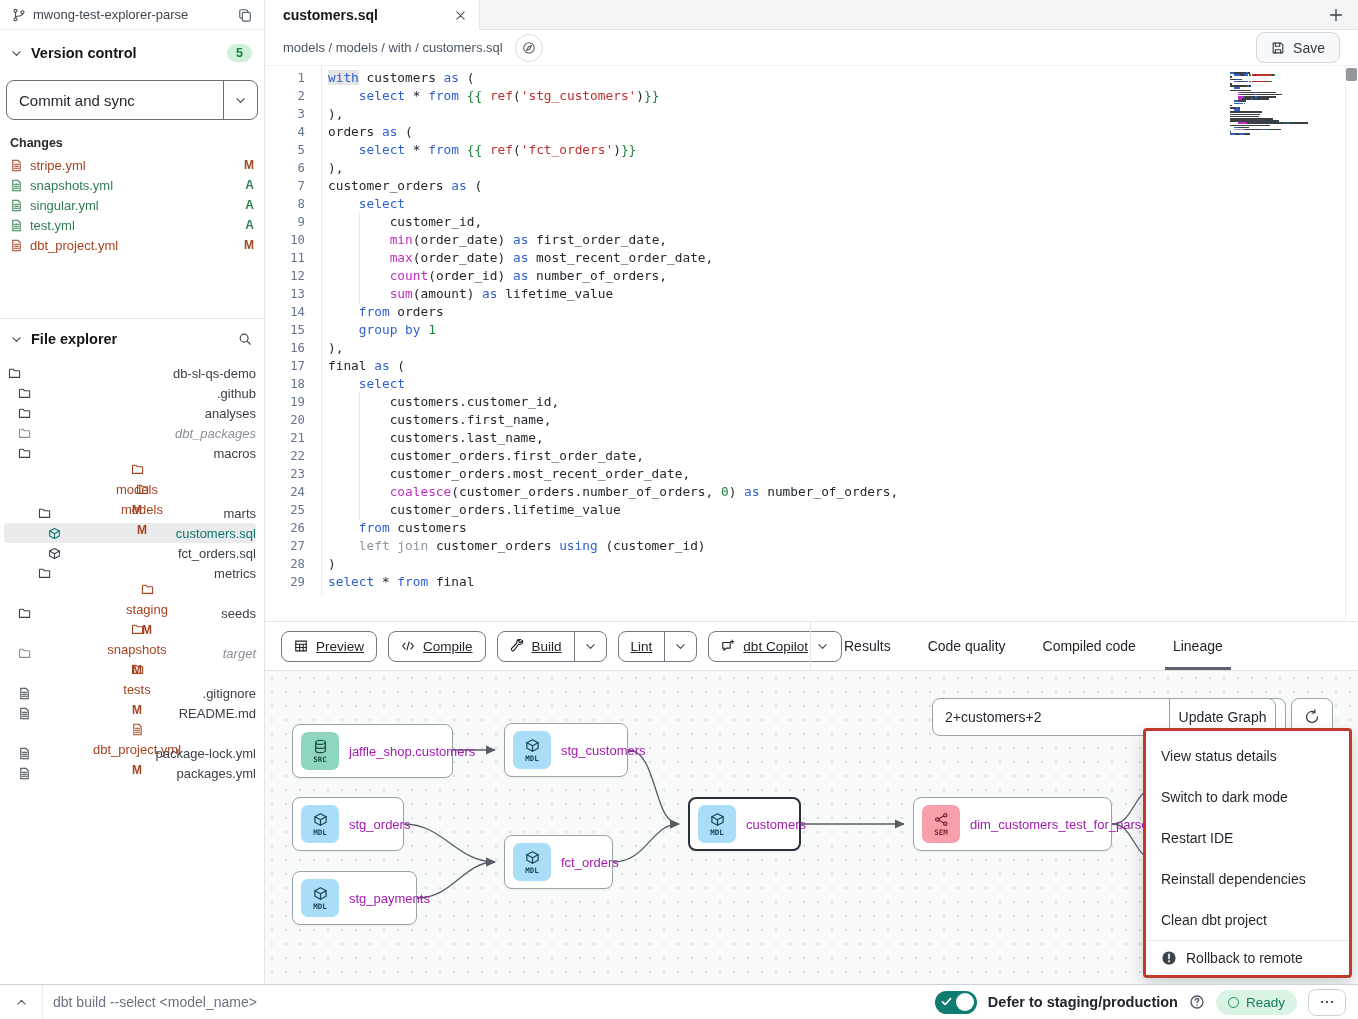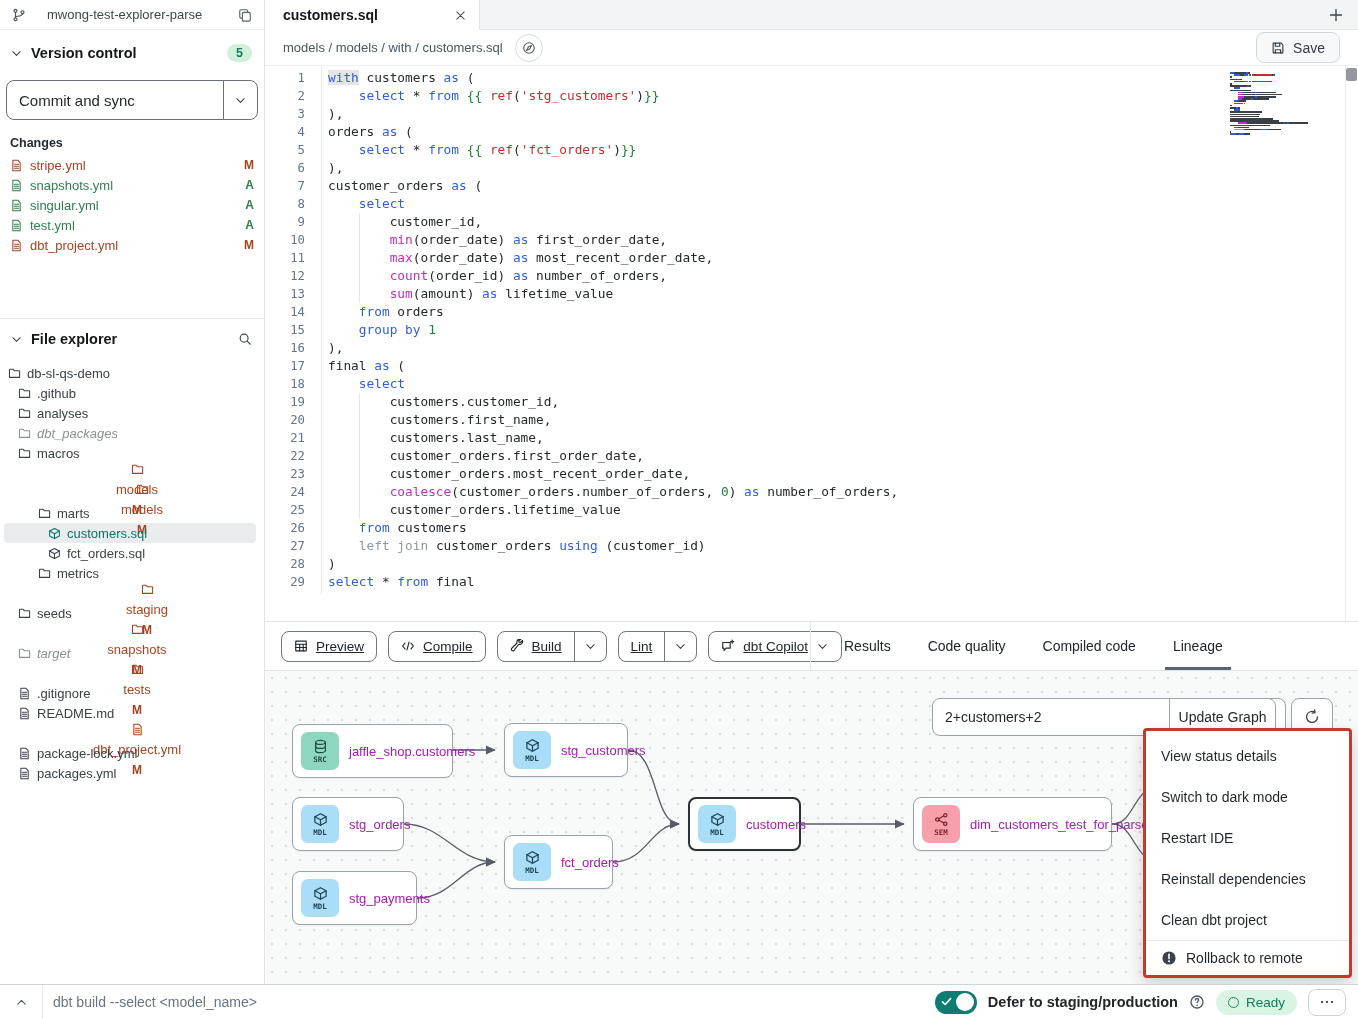--- a/index.html
+++ b/index.html
@@ -2,21 +2,21 @@
 <html><head>
 <meta charset="utf-8">
 <style>
   * { box-sizing: border-box; margin: 0; padding: 0; }
   html,body { background:#e9eaec; }
   body { font-family:"Liberation Sans", sans-serif; }
   #app { position:relative; width:1358px; height:1019px; background:#fff; overflow:hidden; color:#20262c; }
 
   
   .sidebar { position:absolute; left:0; top:0; width:265px; height:984px; background:#fff; border-right:1px solid #e2e4e7; }
-  .branch-row { height:30px; display:flex; align-items:center; padding:0 12px; gap:21px; border-bottom:1px solid #eceef0; }
+  .branch-row { height:30px; display:flex; align-items:center; padding:0 12px; gap:7px; border-bottom:1px solid #eceef0; }
   .branch-row .name { font-size:13px; color:#3f4650; flex:1; white-space:nowrap; overflow:hidden; }
   .ic { display:inline-flex; }
   .ic svg { width:100%; height:100%; fill:none; stroke:currentColor; stroke-width:1.3; stroke-linecap:round; stroke-linejoin:round; }
   .ic14 { width:14px; height:14px; }
   .ic13 { width:13px; height:13px; }
   .ic16 { width:16px; height:16px; }
   .vc { height:288px; }
   .sec-head { display:flex; align-items:center; gap:8px; padding:14px 12px 6px 10px; }
   .sec-head .title { font-size:14.5px; font-weight:700; color:#14171a; flex:1; }
   .badge-count { background:#cff0db; color:#1a7a4f; font-size:12.5px; font-weight:700; border-radius:11px; padding:2px 9px; }
@@ -26,21 +26,21 @@
   .changes-label { margin:16px 0 5px 10px; font-size:12.5px; font-weight:700; color:#262b31; }
   .chg-row { height:20px; display:flex; align-items:center; gap:7px; padding:0 10px; font-size:13px; }
   .chg-row .nm { flex:1; }
   .chg-row .st { font-weight:700; font-size:12px; }
   .mod { color:#a64320; }
   .add { color:#2f7d4f; }
   .fe { border-top:1px solid #e4e6e9; }
   .fe .sec-head { padding-top:12px; }
   .fe-search { color:#3c434c; }
   .tree { margin-top:10px; }
-  .tree-row { height:20px; display:flex; align-items:center; gap:6px; margin:0 8px 0 4px; font-size:13px; color:#3a4148; border-radius:4px; }
+  .tree-row { height:20px; display:flex; align-items:center; gap:6px; margin:0 8px 0 4px; font-size:13px; color:#3a4148; border-radius:4px;text-align:right; }
   .tree-row .nm { flex:1; white-space:nowrap; }
   .tree-row .st { font-weight:700; font-size:12px; }
   .tree-row.muted { color:#8a9097; font-style:italic; }
   .tree-row.mod, .tree-row.mod .nm { color:#a64320;flex-direction:column; }
   .tree-row.sel { background:#e9ebec; color:#0e7569; }
 
   
   .main { position:absolute; left:265px; top:0; right:0; height:984px; background:#fff; }
   .tabstrip { height:30px; background:#f3f4f6; border-bottom:1px solid #e3e5e8; display:flex; position:relative; }
   .atab { width:215px; background:#fff; border-right:1px solid #e3e5e8; display:flex; align-items:center; padding:0 12px 0 18px; margin-bottom:-1px; }

